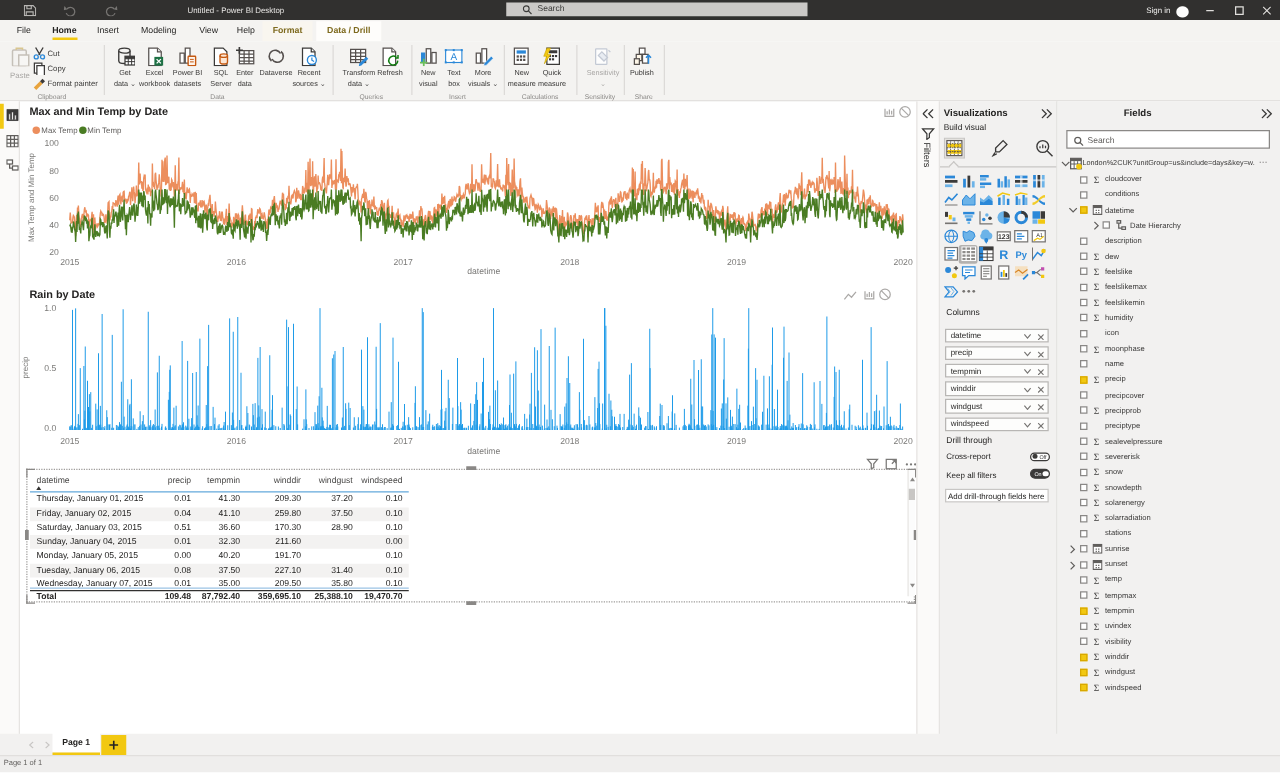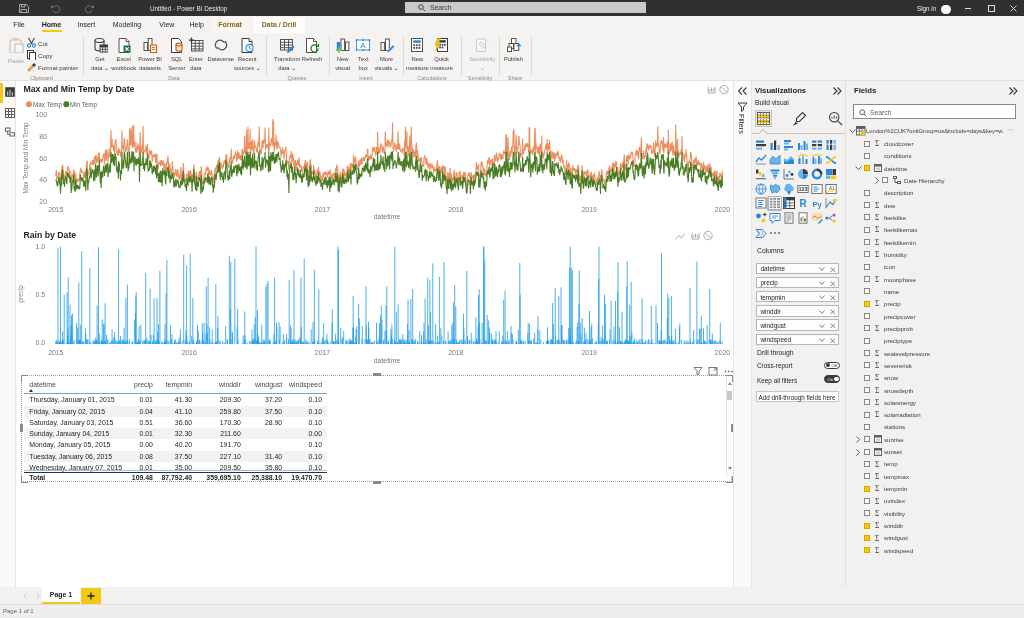--- a/index.html
+++ b/index.html
@@ -718,21 +718,21 @@
   </div>
 <span class="abs" style="left:757px;top:376.5px;font:6.4px 'Liberation Sans',sans-serif;color:#252423">Keep all filters</span>
 <div class="abs" style="left:824px;top:375px;width:16px;height:7.5px;border:1px solid #3B3A39;border-radius:4px;background:#3B3A39">
 <span class="abs" style="left:2.5px;top:0.9px;font:4.3px 'Liberation Sans',sans-serif;color:#fff">On</span>
 <div class="abs" style="left:9px;top:0.75px;width:4.5px;height:4.5px;border-radius:50%;background:#fff"></div>
   </div>
 <div class="abs" style="left:755.5px;top:390.5px;width:83px;height:11.5px;background:#fff;border:1px solid #C8C6C4">
 <span class="abs" style="left:0;top:2px;width:81px;text-align:center;font:6.3px 'Liberation Sans',sans-serif;color:#252423;white-space:nowrap">Add drill-through fields here</span>
   </div>
 <div class="abs" style="left:846px;top:81px;width:178px;height:507px;background:#F2F1F0"></div>
-<span class="abs" style="left:854px;top:85.5px;font:600 7.7px 'Liberation Sans',sans-serif;color:#252423">Fields</span>
+<span class="abs" style="left:899px;top:85.5px;font:600 7.7px 'Liberation Sans',sans-serif;color:#252423">Fields</span>
 <svg class="abs" style="left:1009px;top:87px" width="9" height="8" viewBox="0 0 9 8">
     <path d="M0.5 0.5L4 4L0.5 7.5M4.5 0.5L8 4L4.5 7.5" stroke="#3B3A39" fill="none" stroke-width="1.1"></path>
   </svg>
 <div class="abs" style="left:853px;top:104px;width:163px;height:15px;background:#fff;border:1px solid #8A8886">
 <svg class="abs" style="left:5px;top:3.5px" width="8" height="8" viewBox="0 0 8 8">
       <circle cx="3.2" cy="3.2" r="2.4" fill="none" stroke="#605E5C"></circle>
       <path d="M5 5L7.5 7.5" stroke="#605E5C"></path>
     </svg>
 <span class="abs" style="left:16px;top:3.5px;font:6.8px 'Liberation Sans',sans-serif;color:#605E5C">Search</span>
   </div>

